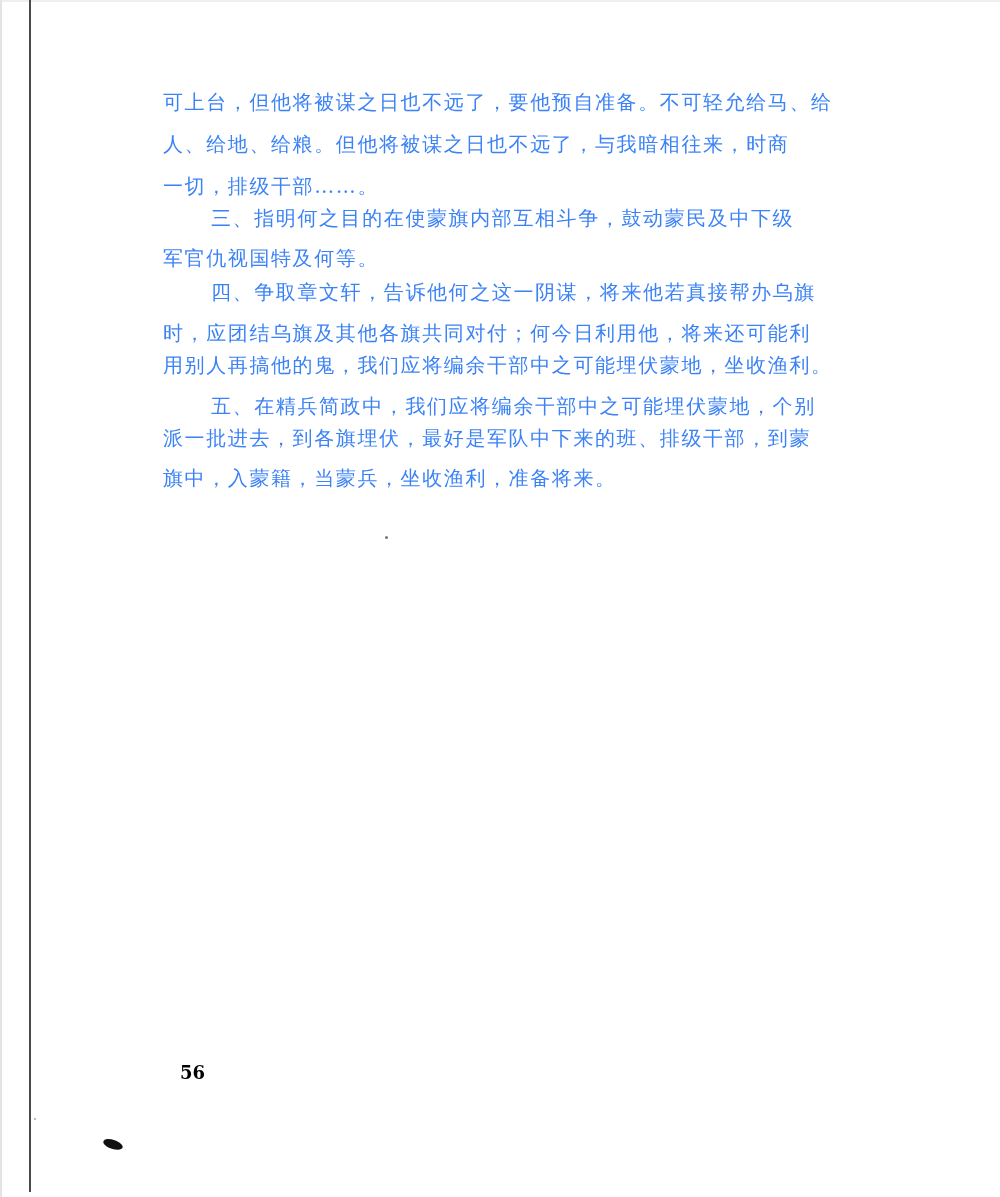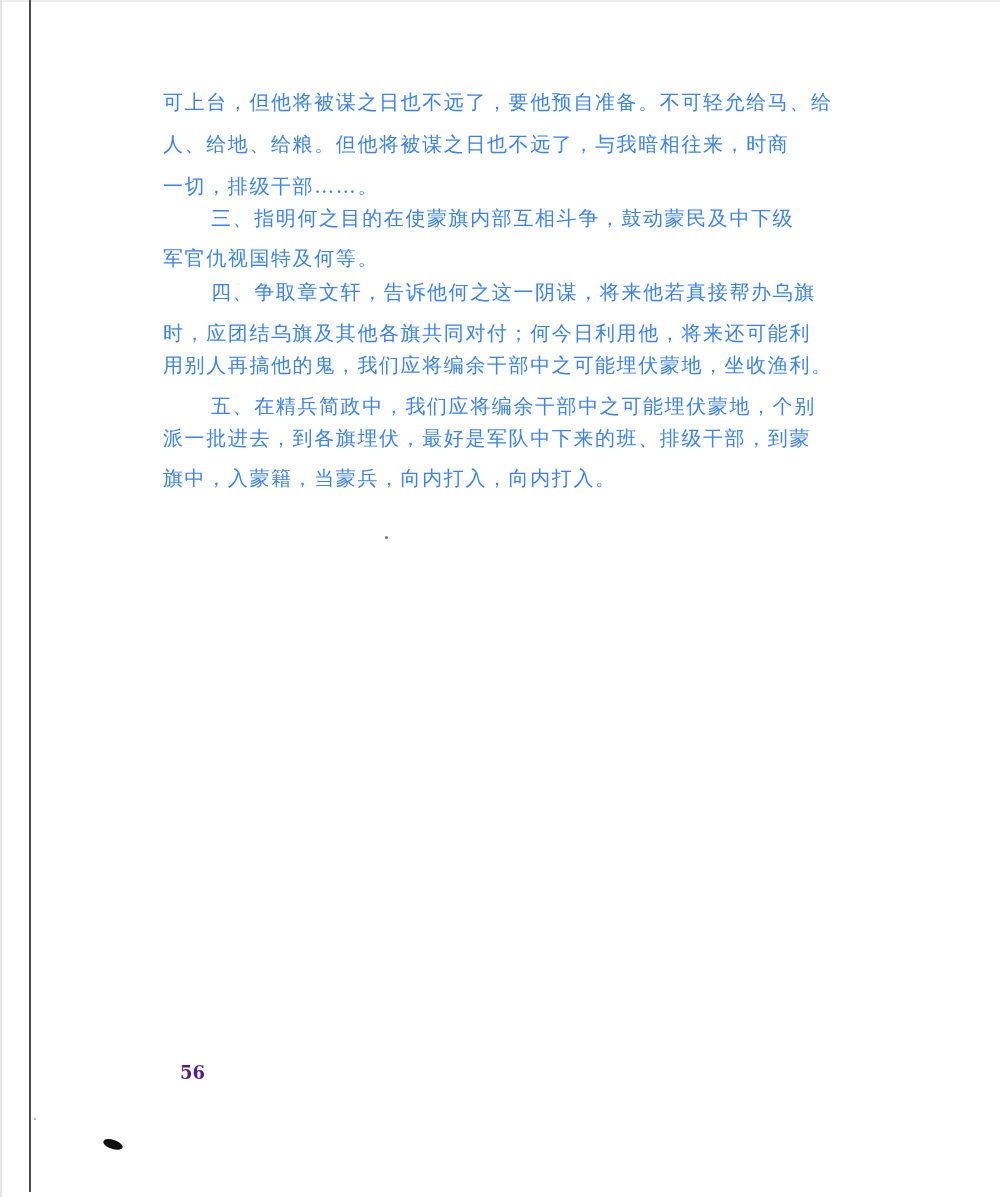--- a/index.html
+++ b/index.html
@@ -57,21 +57,21 @@
       margin-left: 26px;
     }
     .line.indent { left: 48px; }
     .page-number {
       position: absolute;
       left: 180px;
       top: 1062px;
       font-family: "DejaVu Serif", "Liberation Serif", serif;
       font-size: 18px;
       font-weight: bold;
-      color: #4c1d95;
+      color: #000000;
     }
     .ink-blot {
       position: absolute;
       left: 103px;
       top: 1140px;
       width: 20px;
       height: 9px;
       background: #111;
       border-radius: 50% 40% 60% 40%;
       transform: rotate(22deg);
@@ -109,19 +109,19 @@
 
   <div class="line indent" style="top:116px;">三、指明何之目的在使蒙旗内部互相斗争，鼓动蒙民及中下级</div>
   <div class="line" style="top:158px;font-family:Liberation Mono, monospace;">军官仇视国特及何等。</div>
 
   <div class="line indent" style="top:190px;text-align:right;">四、争取章文轩，告诉他何之这一阴谋，将来他若真接帮办乌旗</div>
   <div class="line" style="top:231px;">时，应团结乌旗及其他各旗共同对付；何今日利用他，将来还可能利</div>
   <div class="line" style="top:263px;">用别人再搞他的鬼，我们应将编余干部中之可能埋伏蒙地，坐收渔利。</div>
 
   <div class="line indent" style="top:304px;">五、在精兵简政中，我们应将编余干部中之可能埋伏蒙地，个别</div>
   <div class="line" style="top:336px;">派一批进去，到各旗埋伏，最好是军队中下来的班、排级干部，到蒙</div>
-  <div class="line" style="top:376px;">旗中，入蒙籍，当蒙兵，向内打入，向内打入。</div>
+  <div class="line" style="top:376px;">旗中，入蒙籍，当蒙兵，坐收渔利，准备将来。</div>
 </div>
 
 <div class="stray-dot"></div>
 <div class="page-number">56</div>
 <div class="edge-tick"></div>
 <div class="ink-blot"></div>
 
 </body></html>

